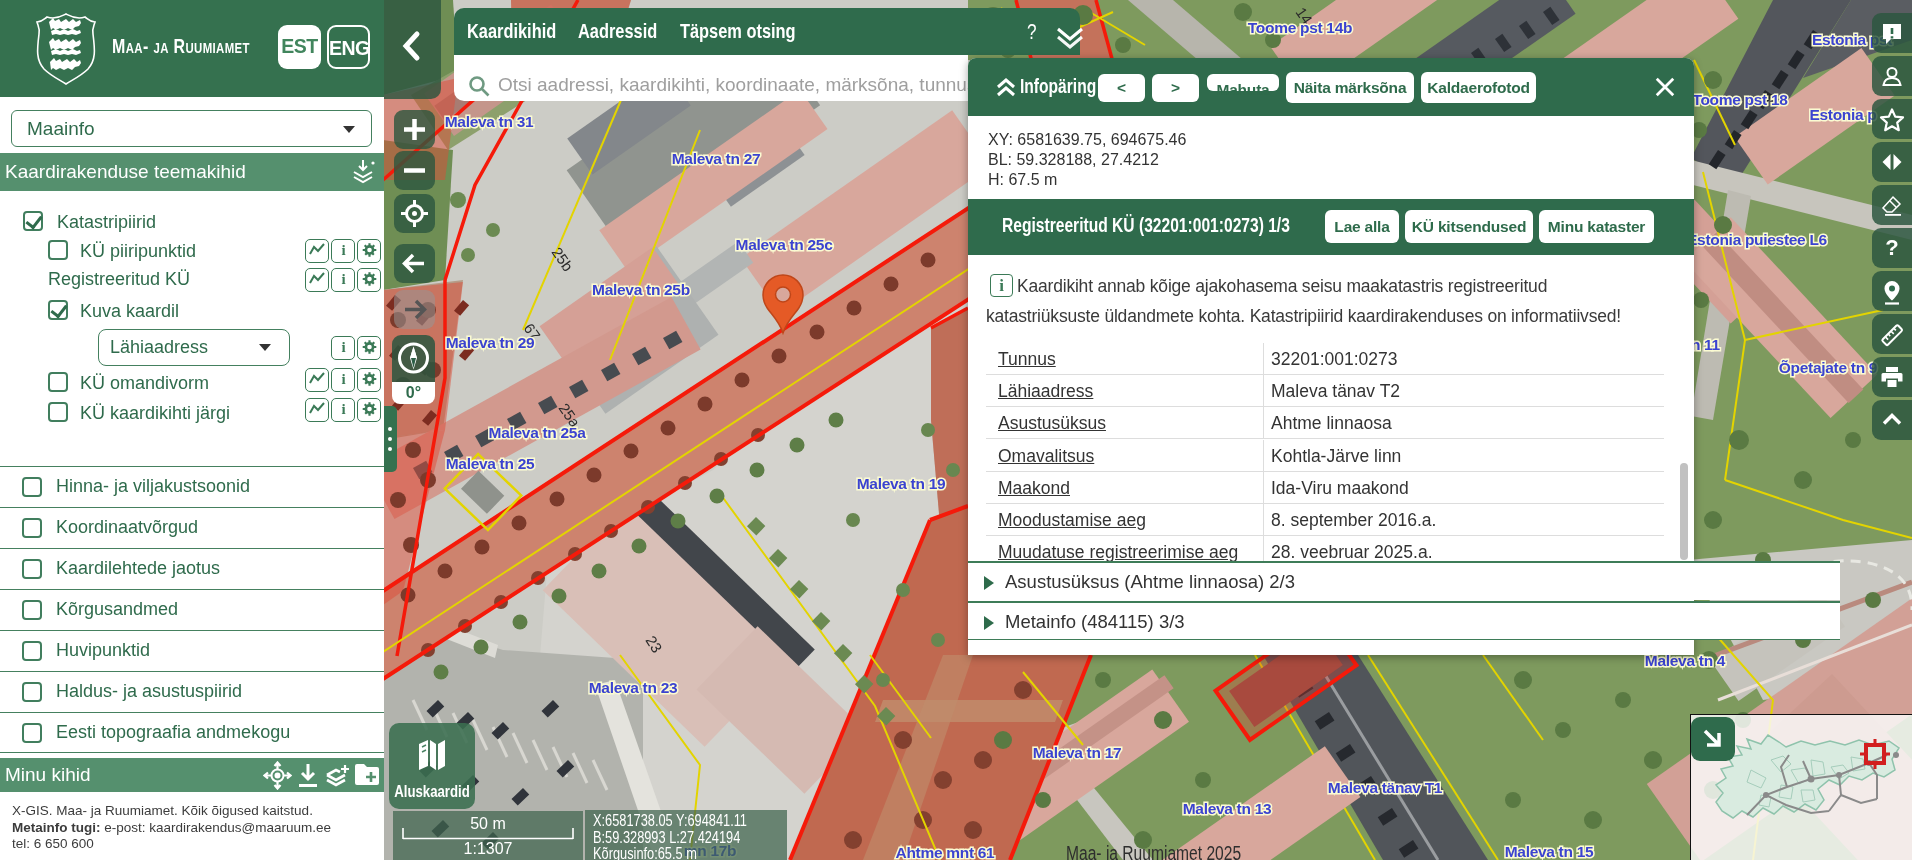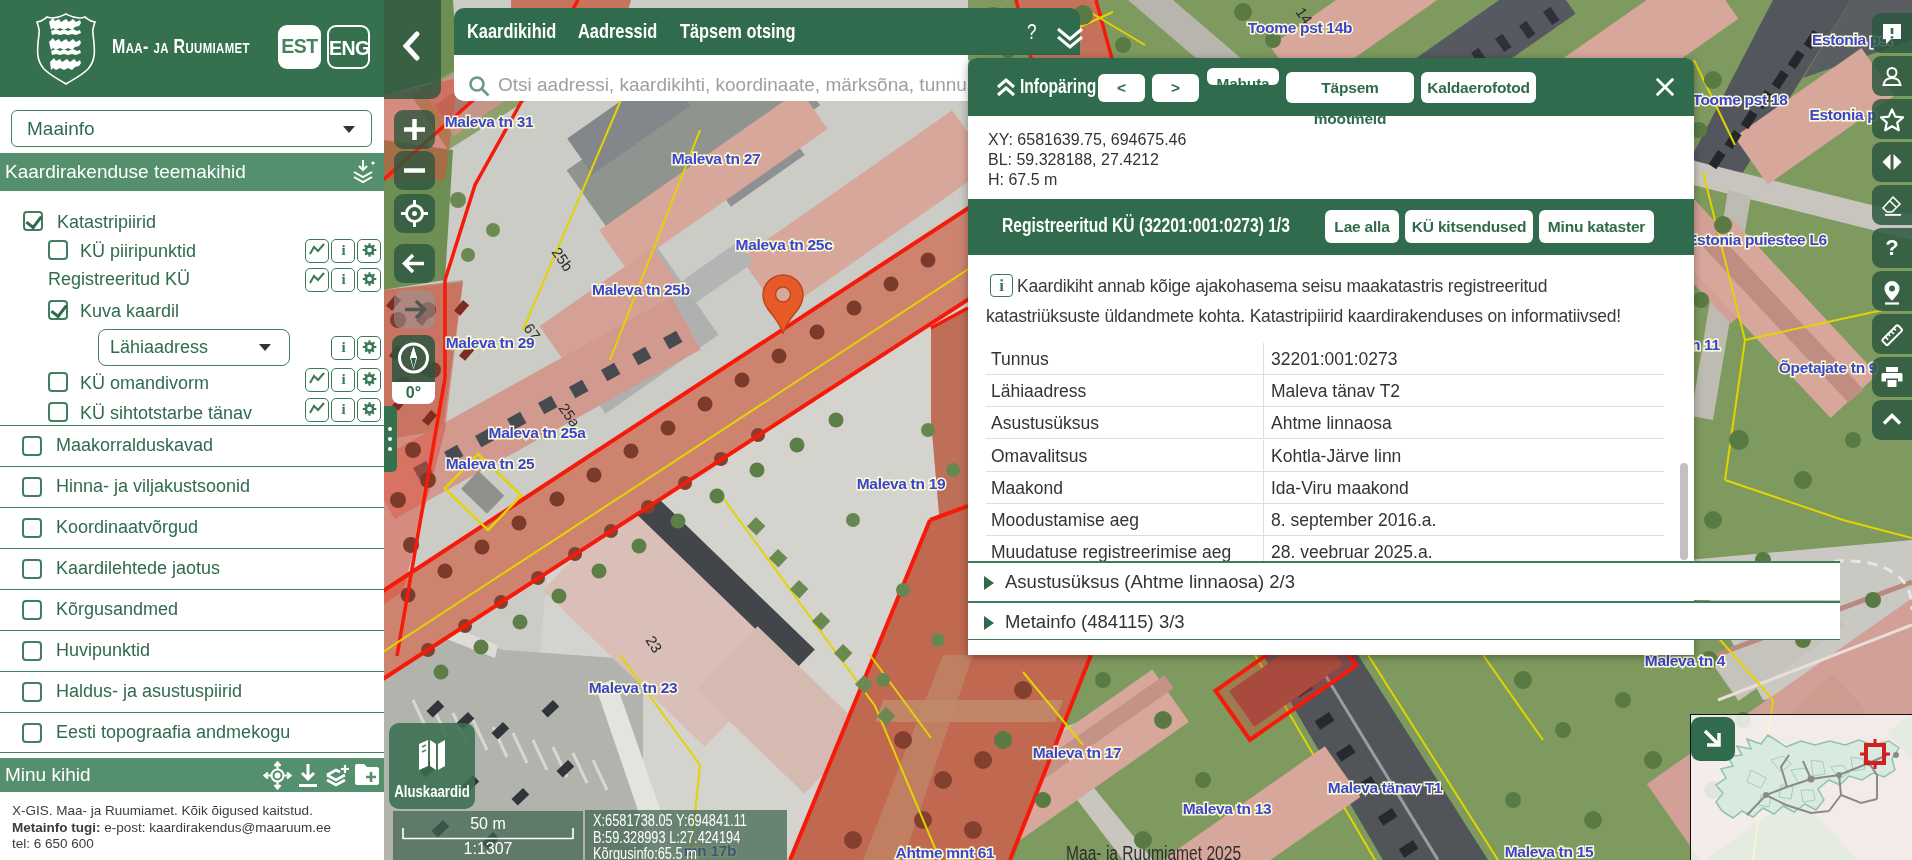--- a/index.html
+++ b/index.html
@@ -49,21 +49,21 @@
 
 #infopanel { position:absolute; left:968px; top:58px; width:726px; height:597px; background:#fff; border-radius:8px 8px 0 0; box-shadow:0 2px 8px rgba(0,0,0,0.35); z-index:16; }
 #iphead { position:absolute; left:0; top:0; width:726px; height:58px; background:#2f6b4c; border-radius:8px 8px 0 0; color:#fff; }
 #iphead .ttl { position:absolute; left:52px; top:17px; font-size:20px; font-weight:bold; transform:scaleX(0.78); transform-origin:0 50%; white-space:nowrap; }
 .wbtn { position:absolute; background:#fff; border-radius:6px; color:#2e6b4b; font-weight:bold; font-size:15.5px; text-align:center; letter-spacing:-0.2px; }
 #ipcoords { position:absolute; left:20px; top:72px; font-size:16px; color:#333; line-height:20px; }
 #ipgreen { position:absolute; left:0; top:141px; width:726px; height:56px; background:#2f6b4c; color:#fff; }
 #ipgreen .ttl { position:absolute; left:34px; top:15px; font-size:20px; font-weight:bold; transform:scaleX(0.78); transform-origin:0 50%; white-space:nowrap; }
 #ipinfo { position:absolute; left:18px; top:213px; font-size:17.5px; color:#3a3a3a; line-height:30px; white-space:nowrap; letter-spacing:-0.2px; }
 .irow { position:absolute; left:18px; width:678px; height:32.3px; border-bottom:1px solid #ddd; font-size:17.5px; color:#333; }
-.irow .k { position:absolute; left:5px; top:6px; }
+.irow .k { position:absolute; left:12px; top:6px;text-decoration:underline; }
 .irow .v { position:absolute; left:285px; top:6px; }
 .irow .sep { position:absolute; left:277px; top:0; width:1px; height:32px; background:#ddd; }
 .acc { position:absolute; left:0; width:872px; height:39px; border-top:2px solid #3e7c58; background:#fff; font-size:18.5px; color:#333; }
 .acc .tri { position:absolute; left:16px; top:13px; width:0; height:0; border-top:7px solid transparent; border-bottom:7px solid transparent; border-left:10px solid #2e6b4b; }
 .acc .t { position:absolute; left:37px; top:8px; }
 #ipscroll { position:absolute; left:712px; top:405px; width:8px; height:97px; background:#c1c1c1; border-radius:4px; }
 
 .rbtn { position:absolute; left:1872px; width:40px; height:40px; background:rgba(44,86,63,0.84); border-radius:9px 0 0 9px; z-index:14; }
 .rbtn svg { display:block; margin:8px auto; }
 
@@ -578,44 +578,40 @@
     </div>
   <div class="ibtn" style="left:357px;top:368px;">
       <svg width="17" height="16" viewBox="0 0 17 16" fill="none" stroke="#3b7a57">
         <circle cx="8.5" cy="8" r="3.6" stroke-width="2.6"></circle>
         <g stroke-width="2.2">
           <path d="M 8.5 1.2 v 2.6 M 8.5 12.2 v 2.6 M 1.7 8 h 2.6 M 12.7 8 h 2.6 M 3.7 3.2 l 1.8 1.8 M 11 11 l 1.8 1.8 M 13.3 3.2 l -1.8 1.8 M 6 11 l -1.8 1.8"></path>
         </g>
       </svg>
     </div>
   <div class="cb" style="left:48px;top:402px;"></div>
-    <div class="lbl" style="left:80px;top:403px;">KÜ sihtotstarbe tänav</div>
+    <div class="lbl" style="left:80px;top:403px;">KÜ kaardikihti järgi</div>
   <div class="ibtn" style="left:305px;top:398px;">
       <svg width="17" height="16" viewBox="0 0 17 16" fill="none" stroke="#3b7a57" stroke-width="2">
         <path d="M 1 12 L 5 5 L 9 9 L 15 2"></path>
       </svg>
     </div>
   <div class="ibtn" style="left:331px;top:398px;">
       <svg width="17" height="16" viewBox="0 0 17 16">
         <text x="8.5" y="13" font-size="15" font-weight="bold" fill="#3b7a57" text-anchor="middle" font-family="Liberation Serif, serif">i</text>
       </svg>
     </div>
   <div class="ibtn" style="left:357px;top:398px;">
       <svg width="17" height="16" viewBox="0 0 17 16" fill="none" stroke="#3b7a57">
         <circle cx="8.5" cy="8" r="3.6" stroke-width="2.6"></circle>
         <g stroke-width="2.2">
           <path d="M 8.5 1.2 v 2.6 M 8.5 12.2 v 2.6 M 1.7 8 h 2.6 M 12.7 8 h 2.6 M 3.7 3.2 l 1.8 1.8 M 11 11 l 1.8 1.8 M 13.3 3.2 l -1.8 1.8 M 6 11 l -1.8 1.8"></path>
         </g>
       </svg>
     </div>
 
-  <div class="secrow" style="top:425px;">
-      <div class="cb"></div>
-      <div class="lbl">Maakorralduskavad</div>
-    </div>
   <div class="secrow" style="top:466px;">
       <div class="cb"></div>
       <div class="lbl">Hinna- ja viljakustsoonid</div>
     </div>
   <div class="secrow" style="top:507px;">
       <div class="cb"></div>
       <div class="lbl">Koordinaatvõrgud</div>
     </div>
   <div class="secrow" style="top:589px;">
       <div class="cb"></div>
@@ -684,22 +680,22 @@
     <svg style="position:absolute;left:26px;top:16px;" width="24" height="26" viewBox="0 0 24 26" fill="none" stroke="#fff" stroke-width="3">
         <path d="M 4 13 l 8 -7 l 8 7"></path>
         <path d="M 4 21 l 8 -7 l 8 7"></path>
       </svg>
     <svg style="position:absolute;left:686px;top:18px;" width="22" height="22" viewBox="0 0 24 24" stroke="#fff" stroke-width="3">
         <path d="M 3 3 L 21 21 M 21 3 L 3 21"></path>
       </svg>
     <div class="ttl">Infopäring</div>
     <div class="wbtn" style="left:130px;top:16px;width:47px;height:28px;line-height:28px;">&lt;</div>
     <div class="wbtn" style="left:184px;top:16px;width:47px;height:28px;line-height:28px;">&gt;</div>
-    <div class="wbtn" style="left:239px;top:10px;width:72px;height:17px;line-height:31px;">Mahuta</div>
-    <div class="wbtn" style="left:318px;top:14px;width:128px;height:31px;line-height:31px;">Täpsem mõõtmeid</div>
+    <div class="wbtn" style="left:239px;top:16px;width:72px;height:17px;line-height:31px;">Mahuta</div>
+    <div class="wbtn" style="left:318px;top:14px;width:128px;height:31px;line-height:31px;">Näita märksõna</div>
     <div class="wbtn" style="left:453px;top:14px;width:115px;height:31px;line-height:31px;">Kaldaerofotod</div>
   </div>
   <div id="ipcoords">XY: 6581639.75, 694675.46<br>BL: 59.328188, 27.4212<br>H: 67.5 m</div>
   <div id="ipgreen">
     <div class="ttl">Registreeritud KÜ (32201:001:0273) 1/3</div>
     <div class="wbtn" style="left:357px;top:11px;width:74px;height:33px;line-height:33px;">Lae alla</div>
     <div class="wbtn" style="left:437px;top:11px;width:128px;height:33px;line-height:33px;">KÜ kitsendused</div>
     <div class="wbtn" style="left:571px;top:11px;width:115px;height:33px;line-height:33px;">Minu kataster</div>
   </div>
   <div style="position:absolute;left:22px;top:216px;width:23px;height:23px;border:1.5px solid #3b7a57;border-radius:4px;text-align:center;font-size:17px;font-weight:bold;color:#3b7a57;line-height:22px;font-family:'Liberation Serif',serif;">i</div>

